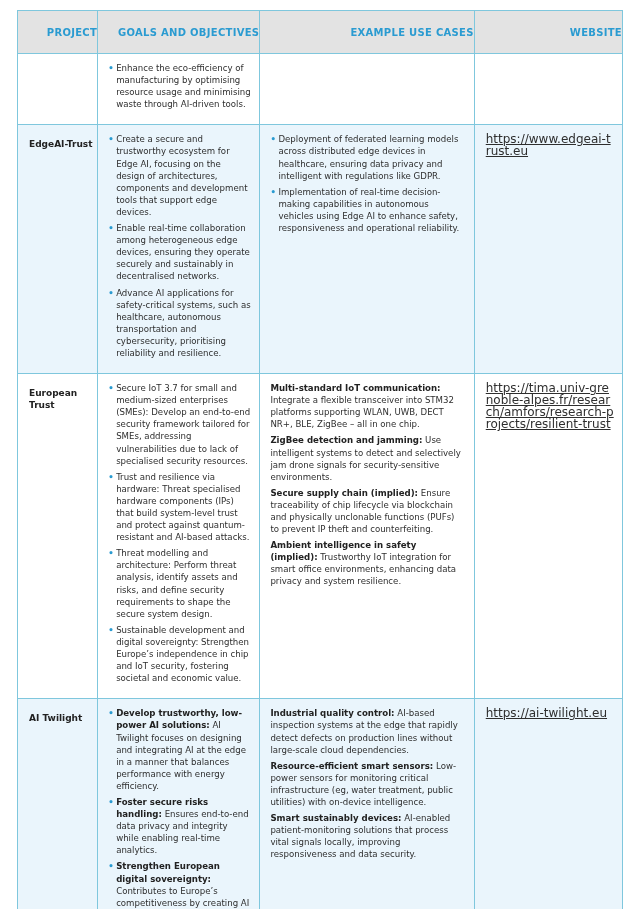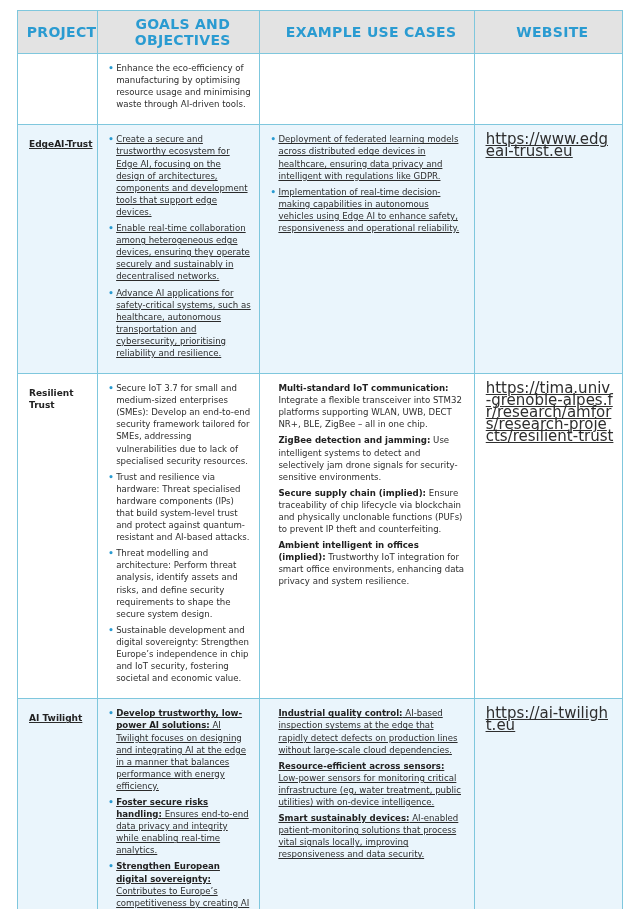--- a/index.html
+++ b/index.html
@@ -3,33 +3,33 @@
 <meta charset="utf-8">
 <style>
   html, body { margin: 0; padding: 0; background: #ffffff; }
   body { width: 640px; height: 909px; position: relative; overflow: hidden;
          font-family: "DejaVu Sans", sans-serif; color: #2b2b2b; }
   .tbl { position: absolute; left: 17px; top: 10px; width: 606px;
          border-collapse: collapse; table-layout: fixed; }
   .tbl td, .tbl th { border: 1.5px solid #7fc7dd; vertical-align: top;
          padding: 0; }
   .tbl th { background: #e3e3e3; height: 42px; vertical-align: middle;
-         text-align: center; color: #2a9bd1; font-size: 14px; font-weight: bold;
+         text-align: right; color: #2a9bd1; font-size: 10px; font-weight: bold;
          letter-spacing: 0.3px; padding-left: 8px; }
   .c1 { width: 80px; } .c2 { width: 162px; } .c3 { width: 214px; } .c4 { width: 148px; }
   tr.white td { background: #ffffff; }
-  tr.blue td { background: #eaf5fc; text-decoration: underline; }
+  tr.blue td { background: #eaf5fc; }
   .proj { font-size: 9px; font-weight: bold; color: #222; padding: 13px 0 0 11px; line-height: 12px; }
   .cell { padding: 8px 8px 10px 10px; font-size: 8.6px; line-height: 12.1px; color: #2e2e2e; }
   ul { list-style: none; margin: 0; padding: 0; }
   li { position: relative; padding-left: 8px; margin-bottom: 4px; }
   li .bul { position: absolute; left: 0; top: 0; color: #2a9bd1; font-weight: bold; }
-  .para { margin: 0 0 4px 8px; }
+  .para { margin: 0 0 4px 0; }
   b { font-weight: bold; color: #222; }
-  .link { color: #2e2e2e; text-decoration: underline; font-size: 15px; line-height: 12.1px;
+  .link { color: #2e2e2e; text-decoration: underline; font-size: 12px; line-height: 12.1px;
           display: block; padding: 8px 8px 0 11px; word-break: break-all; }
   .r0 td { height: 70px; }
   .r1 td { height: 224px; }
   .r2 td { height: 320px; }
   .r3 td { height: 232px; }
 </style>
 </head>
 <body>
 
 <table class="tbl">
@@ -84,38 +84,38 @@
               <li><span class="bul">•</span><span>Implementation of real-time decision-making capabilities in autonomous vehicles using Edge AI to enhance safety, responsiveness and operational reliability.</span></li>
             </ul>
           </div>
         </td>
         <td>
           <a class="link" href="#">https://www.edgeai-trust.eu</a>
         </td>
       </tr>
       <tr class="white r2">
         <td>
-          <div class="proj">Resilient Trust</div>
+          <div class="proj">European Trust</div>
         </td>
         <td>
           <div class="cell">
             <ul>
               <li><span class="bul">•</span><span>Secure IoT 3.7 for small and medium-sized enterprises (SMEs): Develop an end-to-end security framework tailored for SMEs, addressing vulnerabilities due to lack of specialised security resources.</span></li>
               <li><span class="bul">•</span><span>Trust and resilience via hardware: Threat specialised hardware components (IPs) that build system-level trust and protect against quantum-resistant and AI-based attacks.</span></li>
               <li><span class="bul">•</span><span>Threat modelling and architecture: Perform threat analysis, identify assets and risks, and define security requirements to shape the secure system design.</span></li>
               <li><span class="bul">•</span><span>Sustainable development and digital sovereignty: Strengthen Europe’s independence in chip and IoT security, fostering societal and economic value.</span></li>
             </ul>
           </div>
         </td>
         <td>
           <div class="cell">
             <p class="para"><b>Multi-standard IoT communication:</b><span> Integrate a flexible transceiver into STM32 platforms supporting WLAN, UWB, DECT NR+, BLE, ZigBee – all in one chip.</span></p>
             <p class="para"><b>ZigBee detection and jamming:</b><span> Use intelligent systems to detect and selectively jam drone signals for security-sensitive environments.</span></p>
             <p class="para"><b>Secure supply chain (implied):</b><span> Ensure traceability of chip lifecycle via blockchain and physically unclonable functions (PUFs) to prevent IP theft and counterfeiting.</span></p>
-            <p class="para"><b>Ambient intelligent in offices (implied):</b><span> Trustworthy IoT integration for smart office environments, enhancing data privacy and system resilience.</span></p>
+            <p class="para"><b>Ambient intelligence in safety (implied):</b><span> Trustworthy IoT integration for smart office environments, enhancing data privacy and system resilience.</span></p>
           </div>
         </td>
         <td>
           <a class="link" href="#">https://tima.univ-grenoble-alpes.fr/research/amfors/research-projects/resilient-trust</a>
         </td>
       </tr>
       <tr class="blue r3">
         <td>
           <div class="proj">AI Twilight</div>
         </td>
@@ -124,21 +124,21 @@
             <ul>
               <li><span class="bul">•</span><b>Develop trustworthy, low-power AI solutions:</b><span> AI Twilight focuses on designing and integrating AI at the edge in a manner that balances performance with energy efficiency.</span></li>
               <li><span class="bul">•</span><b>Foster secure risks handling:</b><span> Ensures end-to-end data privacy and integrity while enabling real-time analytics.</span></li>
               <li><span class="bul">•</span><b>Strengthen European digital sovereignty:</b><span> Contributes to Europe’s competitiveness by creating AI ecosystems that reduce dependency on external technologies.</span></li>
             </ul>
           </div>
         </td>
         <td>
           <div class="cell">
             <p class="para"><b>Industrial quality control:</b><span> AI-based inspection systems at the edge that rapidly detect defects on production lines without large-scale cloud dependencies.</span></p>
-            <p class="para"><b>Resource-efficient across sensors:</b><span> Low-power sensors for monitoring critical infrastructure (eg, water treatment, public utilities) with on-device intelligence.</span></p>
+            <p class="para"><b>Resource-efficient smart sensors:</b><span> Low-power sensors for monitoring critical infrastructure (eg, water treatment, public utilities) with on-device intelligence.</span></p>
             <p class="para"><b>Smart sustainably devices:</b><span> AI-enabled patient-monitoring solutions that process vital signals locally, improving responsiveness and data security.</span></p>
           </div>
         </td>
         <td>
           <a class="link" href="#">https://ai-twilight.eu</a>
         </td>
       </tr>
     </tbody>
 </table>
 

